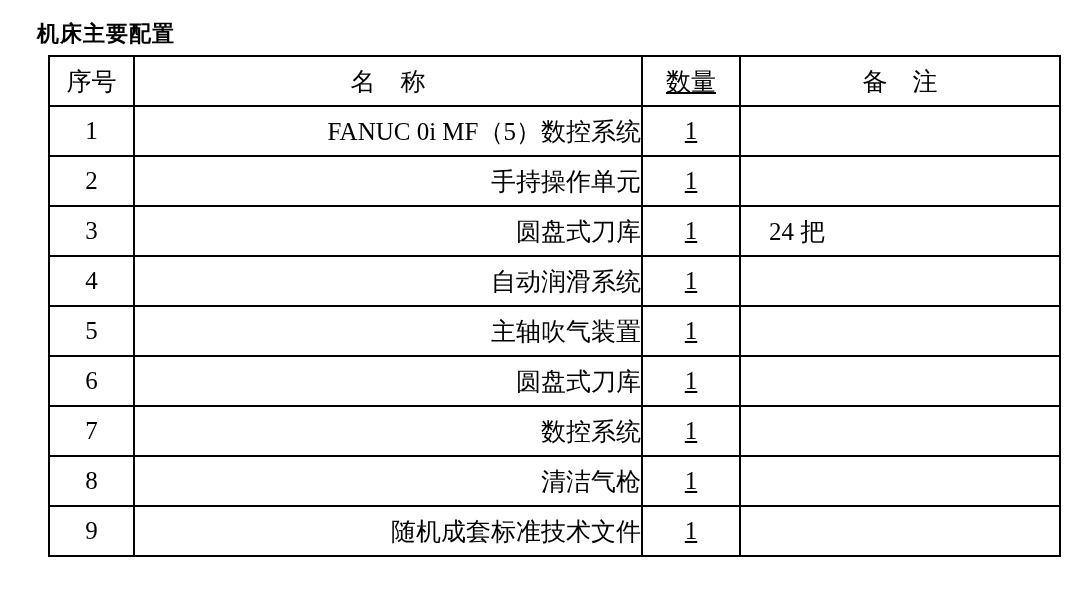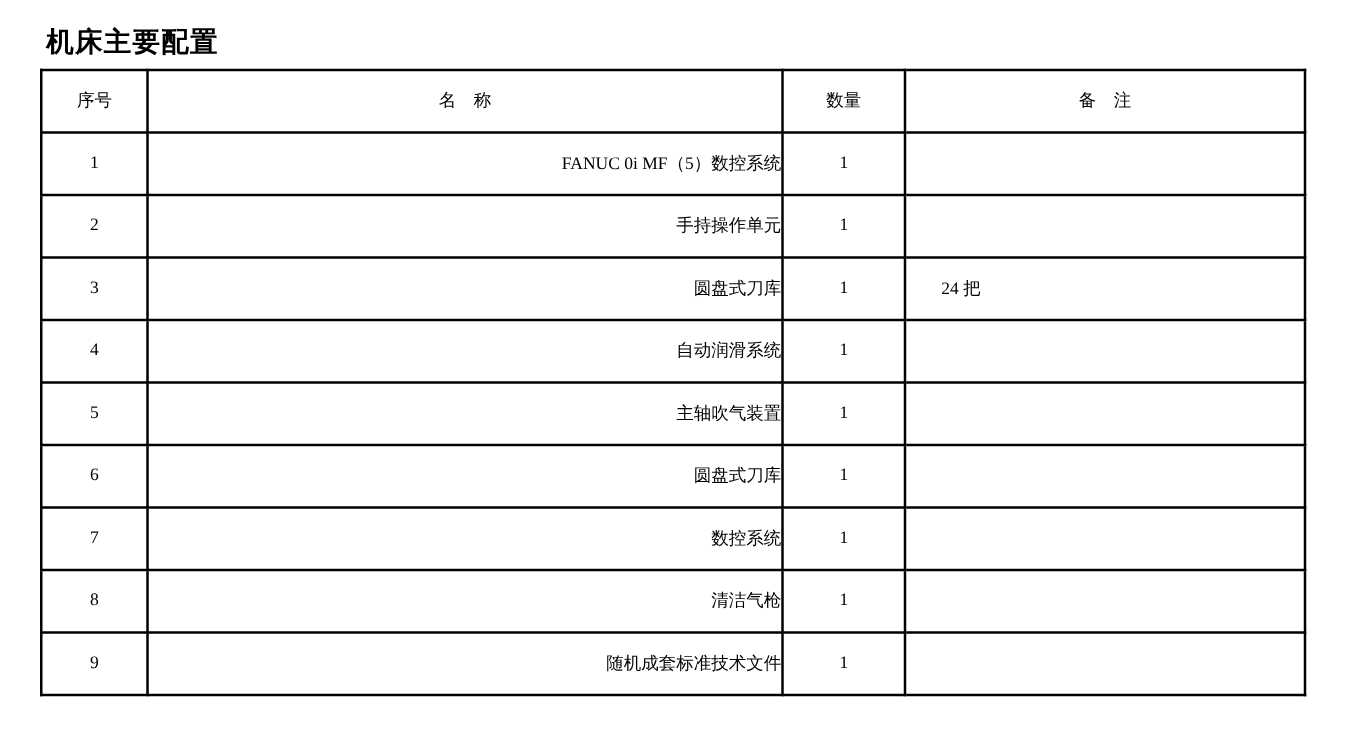--- a/index.html
+++ b/index.html
@@ -13,37 +13,37 @@
   .doc-title {
     position: absolute;
     left: 37px; top: 19px;
     font-size: 22px;
     font-weight: bold;
     letter-spacing: 1px;
     white-space: nowrap;
   }
   .config-table {
     position: absolute;
-    left: 32px; top: 55px;
+    left: 48px; top: 55px;
     width: 1011px;
     border-collapse: collapse;
     table-layout: fixed;
-    font-size: 14px;
+    font-size: 25px;
   }
   .config-table th, .config-table td {
     border: 2px solid #000000;
     height: 50px;
     vertical-align: middle;
     font-weight: normal;
     overflow: hidden;
     white-space: nowrap;
   }
   .col-no     { width: 85px;  text-align: center; }
   .col-name   { width: 508px; text-align: right; padding-left: 14px; }
-  .col-qty    { width: 98px;  text-align: center; }
+  .col-qty    { width: 98px;  text-align: center; text-decoration: underline; }
   .col-remark { width: 320px; text-align: left; padding-left: 28px; }
   .config-table thead th { text-align: center; padding-left: 0; }
   .underline-double {
     border-bottom: 5px double var(--underline-color, #2a5fb4);
     padding-bottom: 18px;
   }
 </style>
 </head>
 <body style="--underline-color: #2a5fb4;">
 

